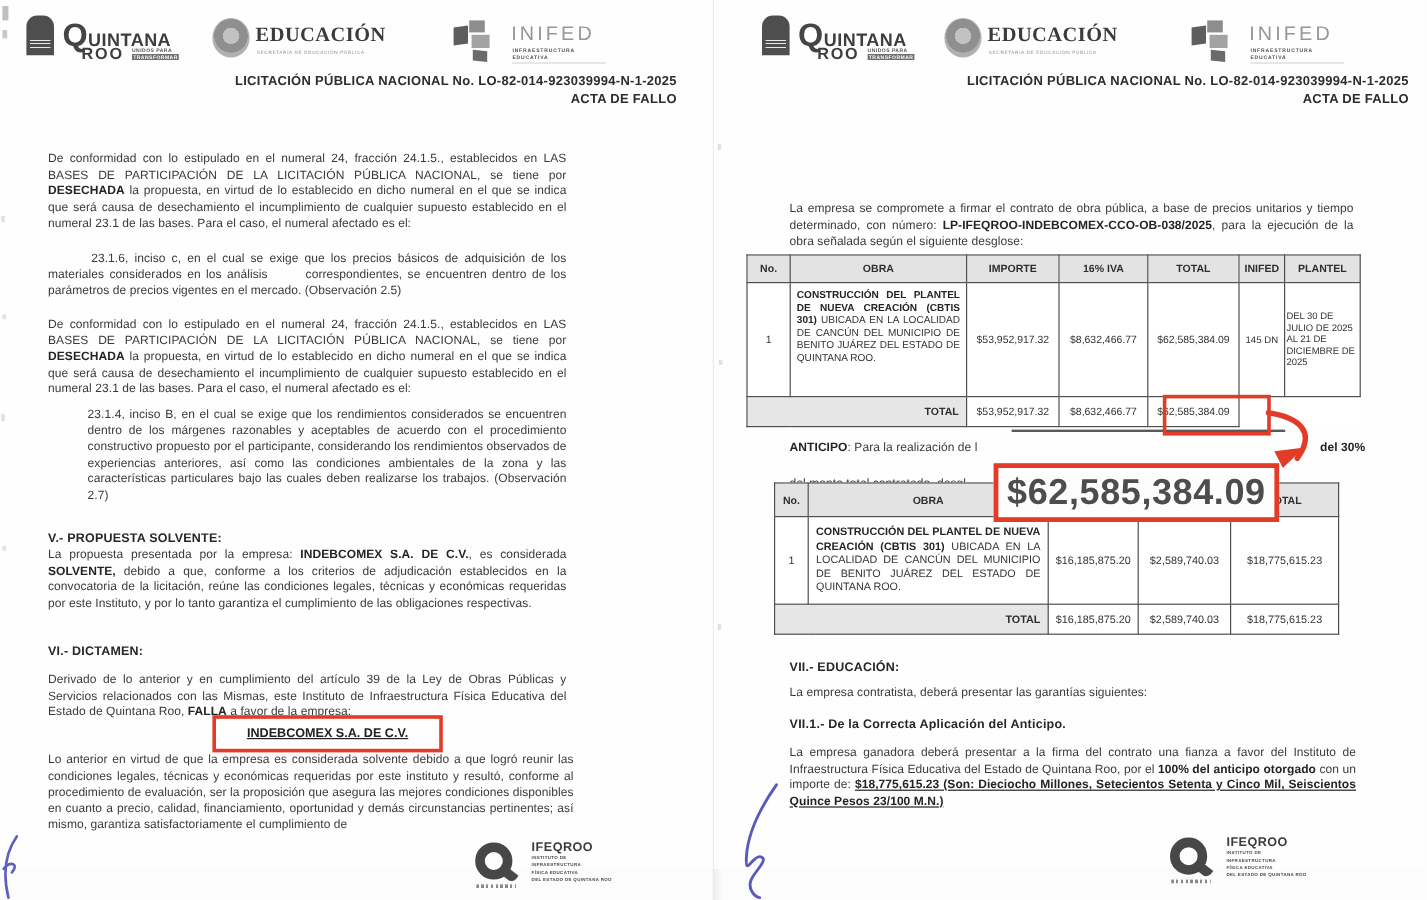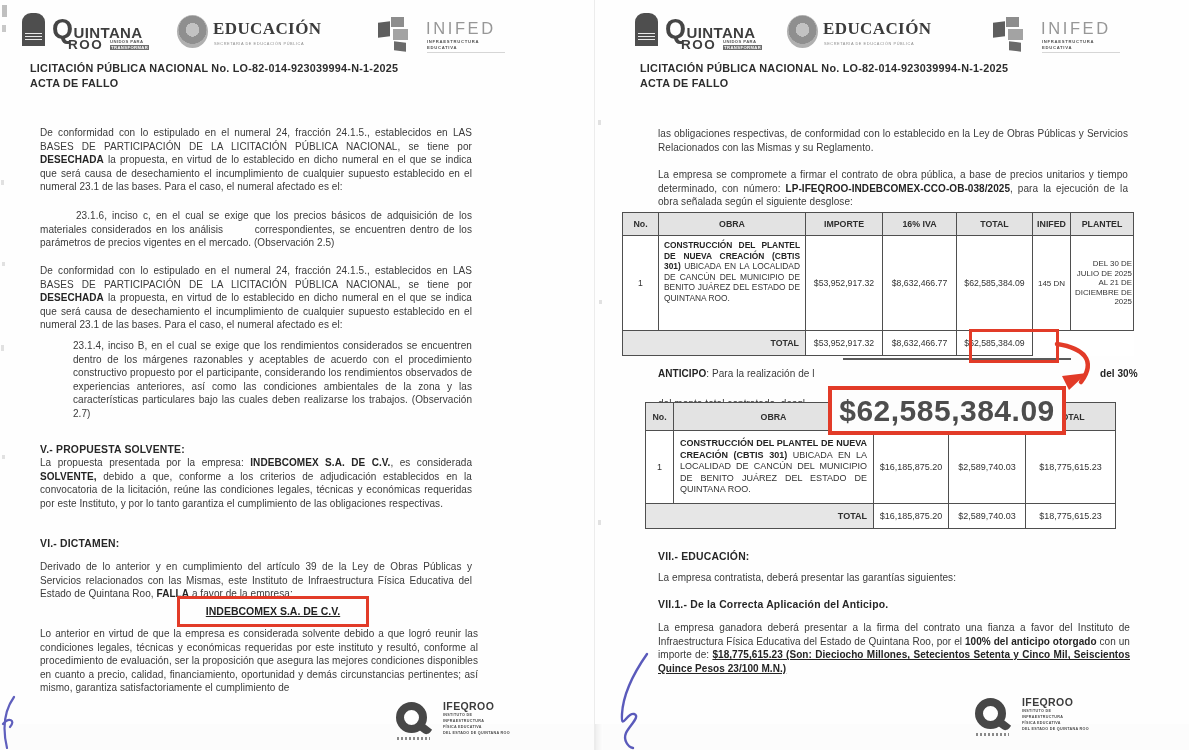--- a/index.html
+++ b/index.html
@@ -4,29 +4,29 @@
 <style>
   html,body{margin:0;padding:0}
   body{width:1189px;height:750px;position:relative;background:#fcfcfc;
        font-family:"Liberation Sans","DejaVu Sans",sans-serif;color:#3c3c3c;overflow:hidden}
   .abs{position:absolute}
   .page{position:absolute;top:0;width:594px;height:724px;background:#fefefe}
   .p{font-size:10px;line-height:13.6px;letter-spacing:.06px;text-align:justify;color:#3a3a3a}
   .b{font-weight:bold;color:#242424}
   .u{text-decoration:underline;text-underline-offset:1px}
   .h{font-size:10.4px;font-weight:bold;color:#272727;letter-spacing:.2px}
-  .doc-title{font-size:10.8px;font-weight:bold;color:#2d2d2d;text-align:left;letter-spacing:.25px}
+  .doc-title{font-size:10.8px;font-weight:bold;color:#2d2d2d;text-align:right;letter-spacing:.25px}
   
   table{border-collapse:collapse;table-layout:fixed;background:#fff}
   th,td{border:1px solid #4f4f4f;vertical-align:middle;color:#333;overflow:hidden}
   th{background:#e3e3e3;font-size:8.8px;color:#2e2e2e;padding:2px 1px}
   .num{font-size:8.7px;text-align:center;padding:1px}
   .obra1{font-size:8.4px;line-height:10.6px;text-align:justify;padding:4px 5px;vertical-align:top}
   .obra2{font-size:9px;line-height:11.6px;text-align:justify;padding:4px 6px}
-  .per{font-size:7.9px;line-height:9.6px;text-align:right;padding:2px 1px}
+  .per{font-size:7.9px;line-height:9.6px;text-align:left;padding:2px 1px}
   .totlbl{background:#e6e6e6;font-weight:bold;font-size:8.8px;text-align:right;padding-right:6px;color:#2e2e2e}
   .ghost{border:none;background:transparent}
   .redbox{border:3px solid #e23b28;background:transparent}
   
   .qr-build{position:absolute;left:0;top:3px;width:23px;height:33px;background:#4e4e4e;border-radius:9px 9px 0 0}
   .qr-build::after{content:"";position:absolute;left:3px;right:3px;bottom:5px;height:8px;
       background:repeating-linear-gradient(to bottom,#e8e8e8 0 1px,#4e4e4e 1px 3px)}
   .qr-word{position:absolute;left:30px;top:4px;font-size:15px;font-weight:800;color:#3e3e3e;letter-spacing:.4px;display:block}
   .qr-word::first-letter{font-size:27px;font-weight:900;color:#454545}
   .qr-roo{position:absolute;left:46px;top:27px;font-size:13.5px;font-weight:800;color:#3e3e3e;letter-spacing:1.5px}
@@ -145,21 +145,20 @@
     <div class="ini-b" style="left:16px;top:25px;width:12px;height:9px;background:#6a6a6a;transform:skewY(6deg)"></div>
   </div>
   <span class="ini-word" style="left:446px;top:19px">INIFED</span>
   <span class="ini-tag" style="left:447px;top:39px">INFRAESTRUCTURA</span>
   <span class="ini-tag" style="left:447px;top:45px">EDUCATIVA</span>
   <div class="ini-line" style="left:447px;top:52px;width:78px"></div>
 
   <div class="abs doc-title" style="left:45px;top:62px;width:534px">LICITACIÓN PÚBLICA NACIONAL No. LO-82-014-923039994-N-1-2025</div>
   <div class="abs doc-title" style="left:45px;top:77px;width:534px">ACTA DE FALLO</div>
 
-  <div class="abs p" style="left:63px;top:127px;width:470px"><span>las obligaciones respectivas, de conformidad con lo establecido en la Ley de Obras Públicas y Servicios Relacionados con las Mismas y su Reglamento.</span></div>
   <div class="abs p" style="left:63px;top:168px;width:470px"><span>La empresa se compromete a firmar el contrato de obra pública, a base de precios unitarios y tiempo determinado, con número: </span><span class="b">LP-IFEQROO-INDEBCOMEX-CCO-OB-038/2025</span><span>, para la ejecución de la obra señalada según el siguiente desglose:</span></div>
 
   <table class="abs" style="left:27px;top:212px;width:511px">
     <colgroup>
       <col style="width:36px">
         <col style="width:147px">
         <col style="width:77px">
         <col style="width:74px">
       <col style="width:76px">
         <col style="width:38px">

